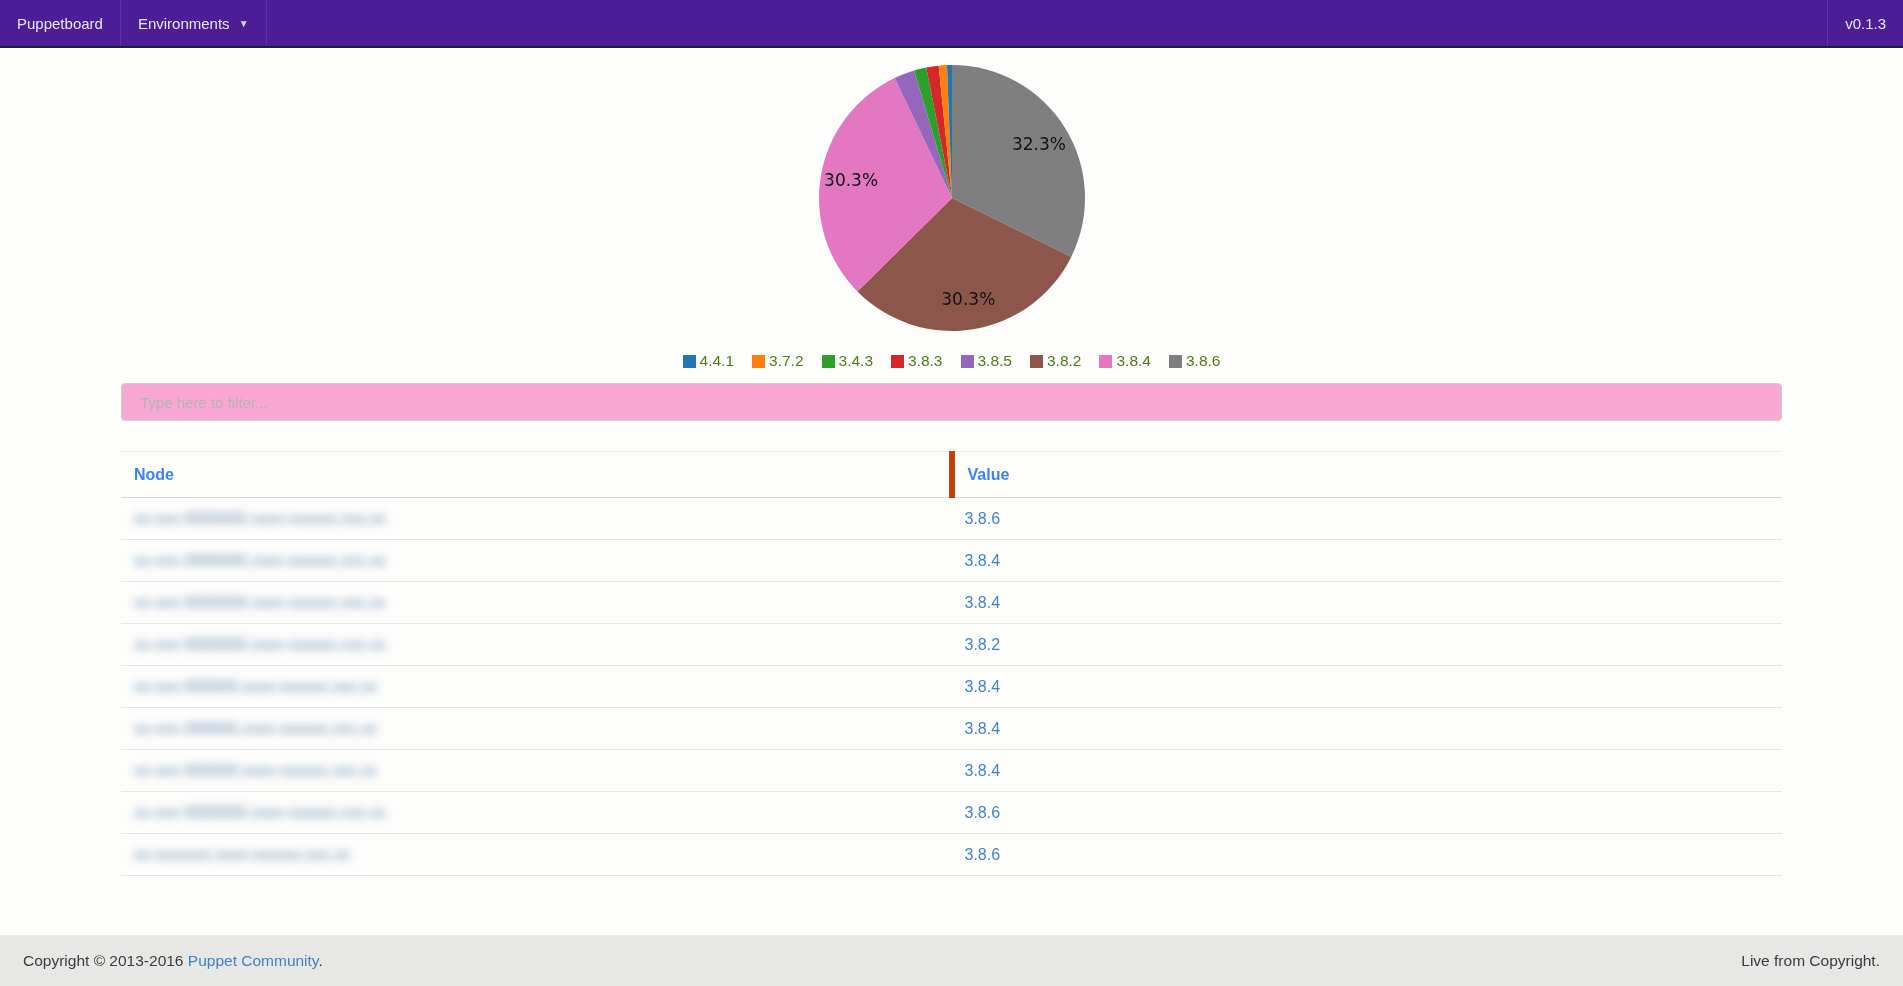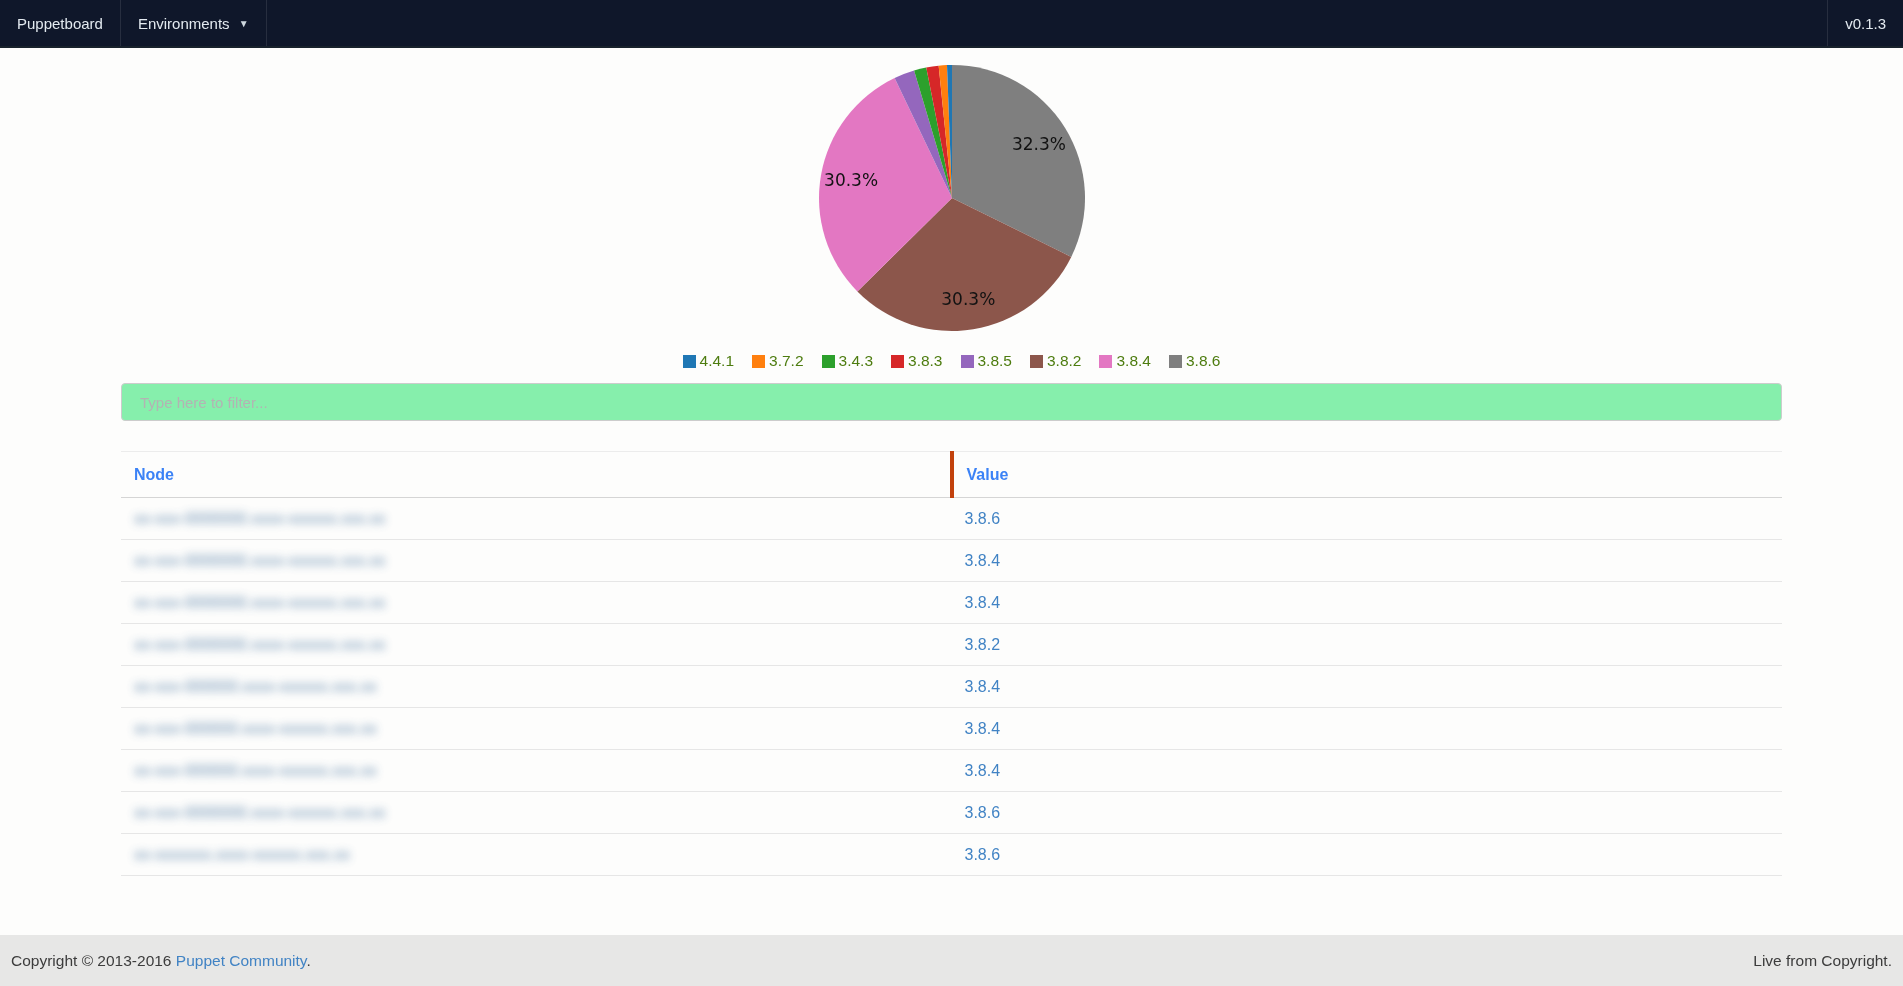--- a/index.html
+++ b/index.html
@@ -8,21 +8,21 @@
     font-family: "Liberation Sans", sans-serif;
     background: #fdfdfc;
     color: #333;
     position: relative;
     overflow: hidden;
   }
 
   
   .navbar {
     height: 48px;
-    background: #0f172a;
+    background: #4c1d95;
     border-bottom: 2px solid #18222c;
     display: flex;
     align-items: stretch;
     width: 100%;
   }
   .nav-item {
     display: flex;
     align-items: center;
     padding: 0 17px;
     color: #e3eaf0;
@@ -71,21 +71,21 @@
   .filter-input {
     display: block;
     width: 100%;
     height: 38px;
     margin-top: 12px;
     border: 1px solid #cccccc;
     border-radius: 4px;
     padding: 0 18px;
     font-size: 15px;
     color: #333;
-    background: #86efac;
+    background: #f9a8d4;
     outline: none;
     font-family: "Liberation Sans", sans-serif;
   }
   .filter-input::placeholder { color: #b3b3b3; }
 
   table.fact-table {
     width: 100%;
     margin-top: 30px;
     border-collapse: collapse;
     table-layout: fixed;
@@ -93,21 +93,21 @@
   .fact-table th {
     text-align: left;
     font-size: 16px;
     font-weight: 700;
     color: #3b82f6;
     height: 46px;
     padding: 0 13px;
     border-bottom: 1px solid #d5d5d5;
     border-top: 1px solid #ececec;
   }
-  .fact-table th.col-value { border-left: 4px solid #c2410c; }
+  .fact-table th.col-value { border-left: 6px solid #c2410c; }
   .fact-table td {
     height: 42px;
     padding: 0 13px;
     font-size: 16px;
     border-bottom: 1px solid #e6e6e6;
   }
   a.val-link { color: #4183c4; text-decoration: none; cursor: pointer; }
   a.node-link {
     color: #4f7aa3;
     text-decoration: none;
@@ -119,21 +119,21 @@
   
   .footer {
     position: absolute;
     left: 0; bottom: 0;
     width: 100%;
     height: 51px;
     background: #e7e7e6;
     display: flex;
     align-items: center;
     justify-content: space-between;
-    padding: 0 11px;
+    padding: 0 23px;
     font-size: 15.5px;
     color: #3c3c3c;
   }
   .footer a { color: #4183c4; text-decoration: none; }
 </style>
 </head>
 <body>
 
 <nav class="navbar">
   <div class="nav-item">Puppetboard</div>

